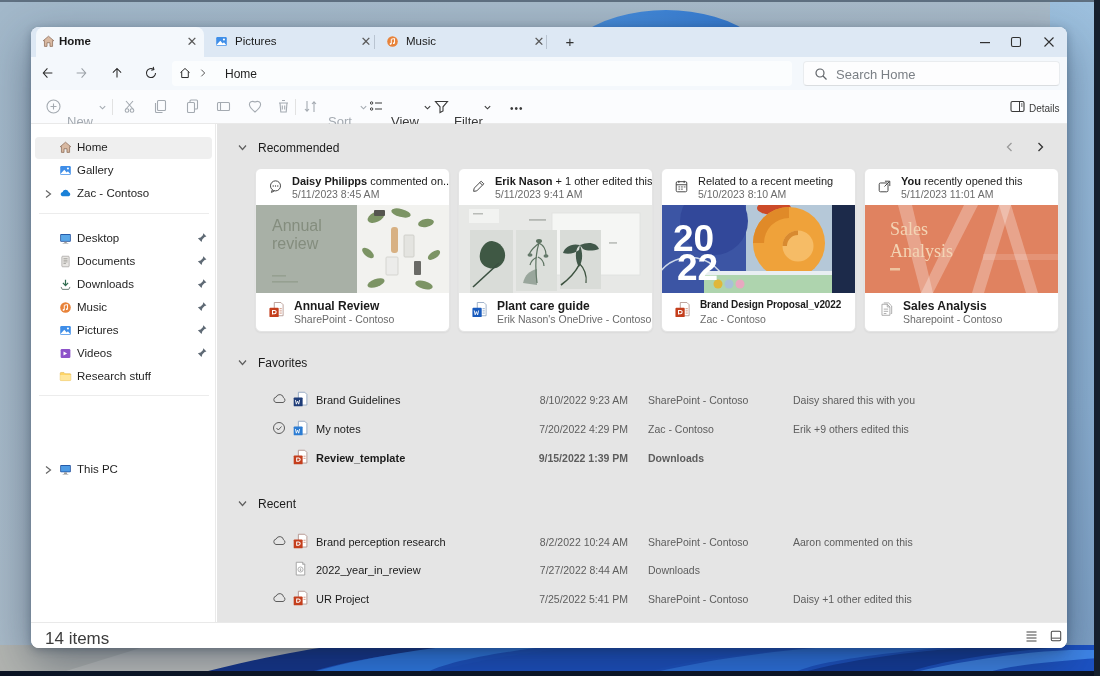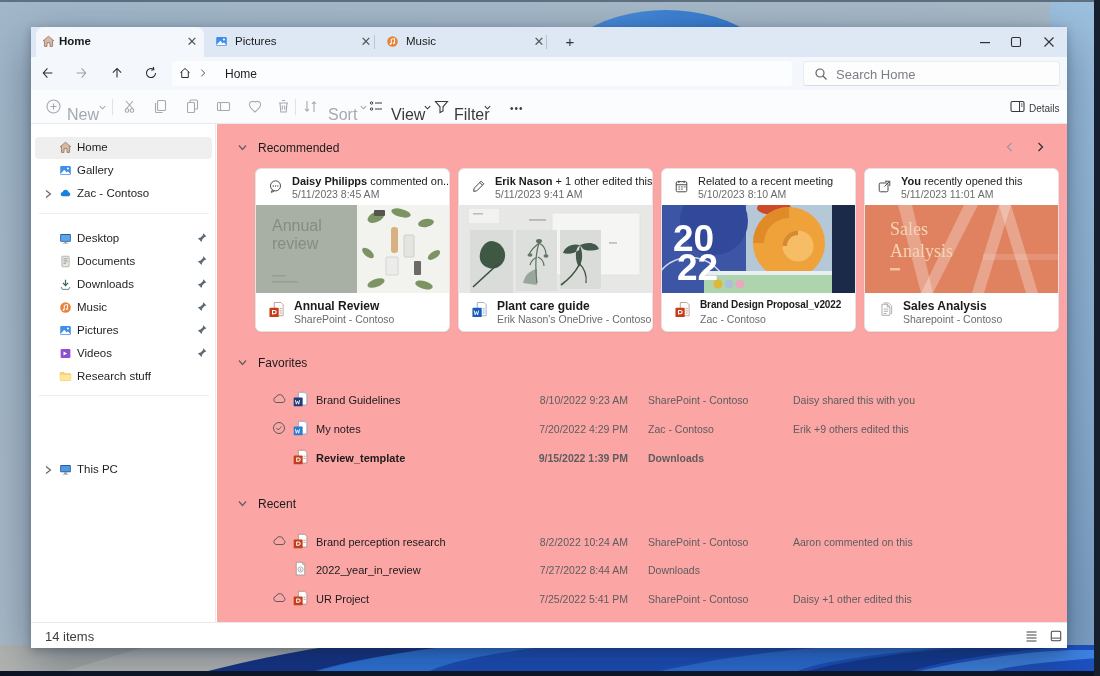--- a/index.html
+++ b/index.html
@@ -1,19 +1,19 @@
 <!DOCTYPE html>
 <html><head>
 <meta charset="utf-8">
 <style>
 * { margin:0; padding:0; box-sizing:border-box; }
 html,body { width:1100px; height:676px; overflow:hidden; }
 body { font-family:"Liberation Sans",sans-serif; position:relative; background:#9db4c8; }
 #bg { position:absolute; left:0; top:0; width:1100px; height:676px; }
-#win { position:absolute; left:31px; top:27px; width:1036px; height:621px; border-radius:0; background:#fff; box-shadow:0 15px 45px rgba(20,35,60,.45), 0 2px 8px rgba(20,35,60,.3); overflow:hidden; }
+#win { position:absolute; left:31px; top:27px; width:1036px; height:621px; border-radius:8px; background:#fff; box-shadow:0 15px 45px rgba(20,35,60,.45), 0 2px 8px rgba(20,35,60,.3); overflow:hidden; }
 
 #tabbar { position:absolute; left:0; top:0; width:1036px; height:30px; background:#dde8f4; }
 .tab { position:absolute; top:0; height:30px; font-size:11.5px; color:#1a1a1a; }
 .tab .ticon { position:absolute; left:11px; top:8px; width:13px; height:13px; }
 .tab .tlabel { position:absolute; left:31px; top:8px; }
 .tab .tclose { position:absolute; top:7px; width:16px; height:16px; font-size:13px; color:#5a5a5a; text-align:center; line-height:15px; }
 #tab1 { left:5px; width:168px; background:#f4f8fc; border-radius:8px 8px 0 0; }
 #tab2 { left:173px; width:171px; }
 #tab3 { left:344px; width:171px; }
 .tabsep { position:absolute; top:8px; width:1px; height:14px; background:#b9c4d1; }
@@ -21,33 +21,33 @@
 .capbtn { position:absolute; top:4px; width:22px; height:22px; color:#303030; text-align:center; }
 
 #addr { position:absolute; left:0; top:30px; width:1036px; height:33px; background:#f4f8fc; }
 .navico { position:absolute; top:9px; width:14px; height:14px; }
 #crumb { position:absolute; left:194px; top:10px; font-size:12px; color:#1f1f1f; }
 #search { position:absolute; left:772px; top:4px; width:257px; height:25px; background:#fdfdfe; border:1px solid #e9ecef; border-bottom-color:#dadde0; border-radius:4px; }
 #search span { position:absolute; left:32px; top:5px; font-size:13px; color:#7a7f85; }
 
 #toolbar { position:absolute; left:0; top:63px; width:1036px; height:34px; background:#fbfcfe; border-bottom:1px solid #e9e9e9; }
 .tbico { position:absolute; top:8px; width:17px; height:17px; }
-.tbtxt { position:absolute; top:16px; font-size:16px; }
+.tbtxt { position:absolute; top:24px; font-size:13px; }
 .dis { color:#a4aab1; }
 .ena { color:#3a3a3a; }
 .tbsep { position:absolute; top:9px; width:1px; height:16px; background:#e2e2e2; }
 
 #sidebar { position:absolute; left:0; top:97px; width:185px; height:498px; background:#fff; border-right:1px solid #eaeaea; }
 .srow { position:absolute; left:4px; width:177px; height:22px; font-size:11.5px; color:#1f1f1f; }
 .srow .sic { position:absolute; left:24px; top:4px; width:13px; height:13px; }
 .srow .slb { position:absolute; left:42px; top:4px; white-space:nowrap; }
 .srow .chev { position:absolute; left:8px; top:4px; color:#636363; }
 .srow .pin { position:absolute; left:162px; top:4px; }
 .ssep { position:absolute; left:8px; width:170px; height:1px; background:#ececec; }
-#content { position:absolute; left:186px; top:97px; width:850px; height:498px; background:#fca5a5; }
+#content { position:absolute; left:186px; top:97px; width:850px; height:498px; background:#e5e5e5; }
 .secthead { position:absolute; font-size:12px; color:#1b1b1b; }
 .secchev { position:absolute; color:#5f5f5f; }
 
 .card { position:absolute; top:44px; width:195px; height:164px; overflow:hidden; background:#fff; border:1px solid #e4e4e4; border-radius:6px; box-shadow:0 1px 2px rgba(0,0,0,.05); }
 .chico { position:absolute; left:12px; top:10px; width:15px; height:15px; }
 .cht { position:absolute; left:36px; top:6px; font-size:11px; color:#1b1b1b; width:158px; white-space:nowrap; overflow:hidden; }
 .chd { position:absolute; left:36px; top:19px; font-size:10.5px; color:#6b6b6b; }
 .cimg { position:absolute; left:0; top:36px; width:195px; height:88px; overflow:hidden; }
 .cfoot { position:absolute; left:0; top:124px; width:100%; height:40px; }
 .cfico { position:absolute; left:13px; top:8px; width:15px; height:18px; }
@@ -56,21 +56,21 @@
 
 .lrow { position:absolute; left:16px; width:906px; height:20px; white-space:nowrap; }
 .lsync { position:absolute; left:39px; top:2px; width:14px; height:14px; }
 .lfic { position:absolute; left:60px; top:1px; width:15px; height:17px; }
 .lname { position:absolute; left:83px; top:4px; font-size:11px; color:#1b1b1b; white-space:nowrap; }
 .ldate { position:absolute; left:209px; top:4px; width:186px; font-size:10.5px; color:#5d5d5d; text-align:right; white-space:nowrap; }
 .lloc { position:absolute; left:415px; top:4px; font-size:10.5px; color:#5d5d5d; white-space:nowrap; }
 .linfo { position:absolute; left:560px; top:4px; font-size:10.5px; color:#5d5d5d; white-space:nowrap; }
 
 #status { position:absolute; left:0; top:595px; width:1036px; height:26px; background:#fff; border-top:1px solid #e9e9e9; }
-#status .cnt { position:absolute; left:14px; top:6px; font-size:13px; color:#3d3d3d; }
+#status .cnt { position:absolute; left:14px; top:6px; font-size:17px; color:#3d3d3d; }
 </style>
 </head>
 <body>
 <svg id="bg" viewBox="0 0 1100 676" preserveAspectRatio="none">
   <defs>
     <linearGradient id="bgg" x1="0" y1="0" x2="1" y2="1">
       <stop offset="0" stop-color="#a2b8ca"></stop>
       <stop offset="0.5" stop-color="#a9bac8"></stop>
       <stop offset="1" stop-color="#9eb4c6"></stop>
     </linearGradient>

